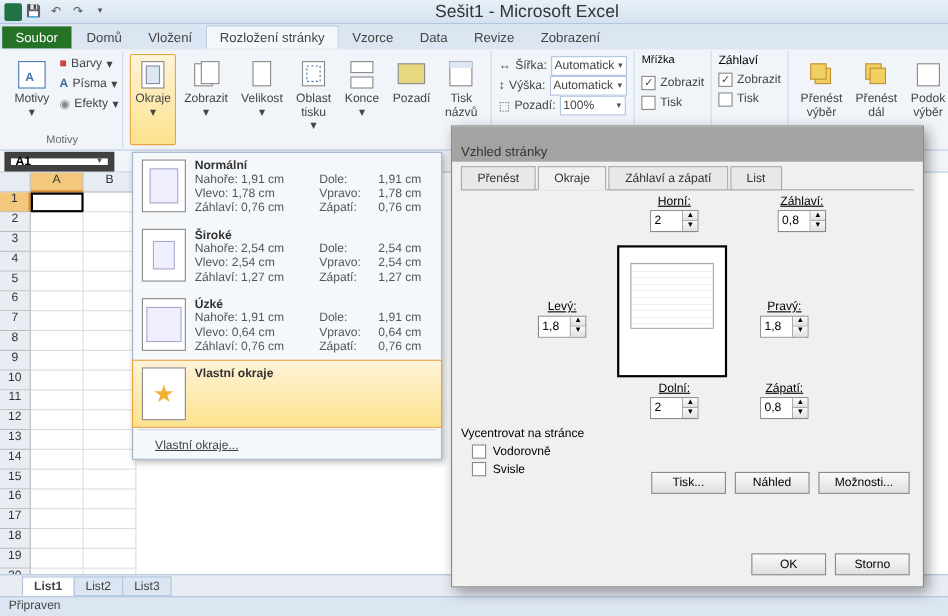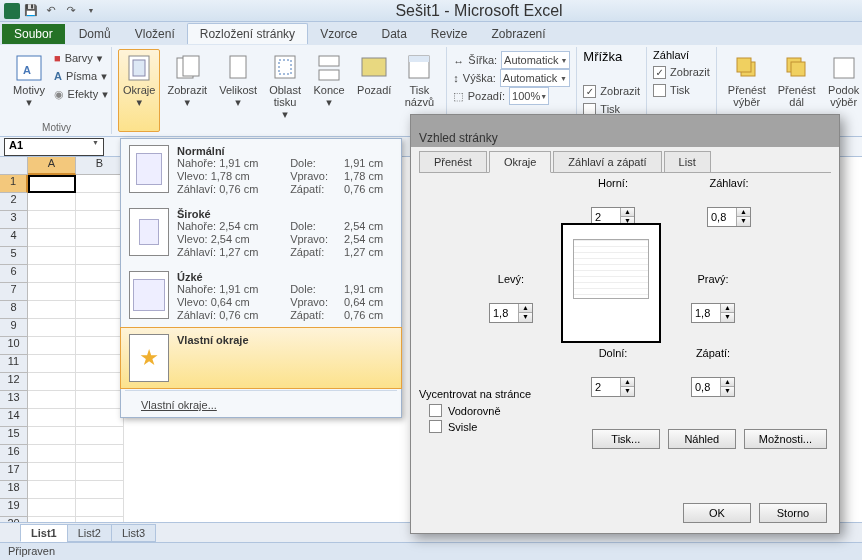--- a/index.html
+++ b/index.html
@@ -18,21 +18,21 @@
 .ribbon-group-label{position:absolute;bottom:1px;left:0;right:0;text-align:center;font-size:10px;color:#666}
 .big-btn{display:flex;flex-direction:column;align-items:center;padding:2px 4px;cursor:pointer;border:1px solid transparent;border-radius:2px}
 .big-btn.active{background:linear-gradient(#fef3d8,#fce28c);border:1px solid #e8a33d}
 .big-btn-icon{width:32px;height:32px;display:flex;align-items:center;justify-content:center}
 .big-btn-label{font-size:11px;color:#444;text-align:center;line-height:12px}
 .small-item{display:flex;align-items:center;gap:4px;height:18px;font-size:11px;color:#444}
 .combo{border:1px solid #b0c4de;background:#fff;height:18px;width:70px;font-size:10px;padding:0 2px;display:flex;align-items:center;justify-content:space-between}
 .checkbox{width:13px;height:13px;border:1px solid #888;background:#fff;display:inline-flex;align-items:center;justify-content:center}
 .check{color:#444;font-size:10px}
 .namebox-row{height:20px;background:#f1f5fa;display:flex;align-items:center;border-bottom:1px solid #b0c4de}
-.namebox{width:100px;height:18px;border:1px solid #404040;background:#fff;margin-left:4px;padding:0 4px;display:flex;justify-content:space-between;font-weight:bold}
+.namebox{width:100px;height:18px;border:6px solid #404040;background:#fff;margin-left:4px;padding:0 4px;display:flex;align-items:center;justify-content:space-between;font-weight:bold}
 .sheet{position:relative;background:#fff}
 .col-headers{display:flex;height:18px}
 .corner{width:28px;height:18px;background:#e8edf4;border-right:1px solid #bbb;border-bottom:1px solid #bbb}
 .col-h{width:48px;height:18px;background:#e8edf4;border-right:1px solid #bbb;border-bottom:1px solid #bbb;text-align:center;font-size:11px;color:#333}
 .col-h.sel{background:#f3c87c;border-bottom:2px solid #d08c2e}
 .row{display:flex;height:18px}
 .row-h{width:28px;height:18px;background:#e8edf4;border-right:1px solid #bbb;border-bottom:1px solid #bbb;text-align:center;font-size:11px;color:#333}
 .row-h.sel{background:#f3c87c;border-right:2px solid #d08c2e}
 .cell{width:48px;height:18px;border-right:1px solid #ddd;border-bottom:1px solid #ddd}
 .cell.active{border:2px solid #000}
@@ -50,21 +50,21 @@
 .margin-details{font-size:10px;color:#555;line-height:13px;display:grid;grid-template-columns:auto auto auto auto;gap:0 6px}
 .margin-sep{height:1px;background:#cdd9e8;margin:2px 4px}
 .margin-footer{padding:6px 20px;font-size:11px;color:#444;text-decoration:underline;cursor:pointer}
 .dialog{position:absolute;top:114px;left:410px;width:430px;height:420px;background:#f0f0f0;border:1px solid #888;box-shadow:4px 4px 12px rgba(0,0,0,0.4);z-index:200}
 .dialog-title{height:24px;background:#a3a3a3;padding:16px 8px;font-size:12px;color:#333}
 .dialog-tabs{display:flex;margin:4px 8px 0;border-bottom:1px solid #aaa}
 .dialog-tab{padding:4px 14px;font-size:11px;color:#333;border:1px solid #aaa;background:#e8e8e8;margin-right:2px;margin-bottom:-1px;cursor:pointer}
 .dialog-tab.active{background:#f0f0f0;border-bottom:1px solid #f0f0f0}
 .dialog-body{padding:12px 16px;position:relative;height:320px}
 .margin-input-group{position:absolute;text-align:center}
-.margin-label{font-size:11px;margin-bottom:18px}
+.margin-label{font-size:11px;text-decoration:underline;margin-bottom:2px}
 .spinner{display:flex;border:1px solid #888;background:#fff;width:44px;height:20px}
 .spinner input{border:none;width:28px;text-align:left;padding:0 3px;font-size:11px}
 .spinner-btns{width:16px;display:flex;flex-direction:column;border-left:1px solid #aaa}
 .spinner-btn{height:9px;background:linear-gradient(#fafafa,#e0e0e0);border-bottom:1px solid #aaa;text-align:center;font-size:7px;line-height:8px;cursor:pointer}
 .page-preview{position:absolute;left:150px;top:50px;width:100px;height:120px;border:2px solid #000;background:#fff}
 .page-preview-inner{margin:14px 10px;height:60px;background:repeating-linear-gradient(to bottom,#eee,#eee 1px,#fff 1px,#fff 6px),repeating-linear-gradient(to right,#ccc,#ccc 1px,transparent 1px,transparent 14px);border:1px solid #aaa}
 .center-section{position:absolute;left:8px;top:215px}
 .center-title{font-size:11px;margin-bottom:4px}
 .cb-row{display:flex;align-items:center;gap:6px;margin:3px 0 3px 10px;font-size:11px}
 .dialog-btns{position:absolute;right:12px;bottom:44px;display:flex;gap:8px}
@@ -197,28 +197,28 @@
         <span>↕</span>
         <span>Výška:</span>
         <div class="combo">
           <span>Automatick</span>
           <span class="dropdown-arrow">▼</span>
         </div>
       </div>
     <div class="small-item">
         <span>⬚</span>
         <span>Pozadí:</span>
-        <div class="combo" style="width:40px">
+        <div class="combo" style="width:60px">
           <span>100%</span>
           <span class="dropdown-arrow">▼</span>
         </div>
       </div>
   </div>
   <div class="ribbon-group" style="width:70px;padding-top:2px">
-    <div style="font-size:13px;margin-bottom:18px">Mřížka</div>
+    <div style="font-size:10px;margin-bottom:6px">Mřížka</div>
     <div class="small-item">
         <span class="checkbox">
           <span class="check">✓</span>
         </span>
         <span>Zobrazit</span>
       </div>
     <div class="small-item">
         <span class="checkbox"></span>
         <span>Tisk</span>
       </div>

